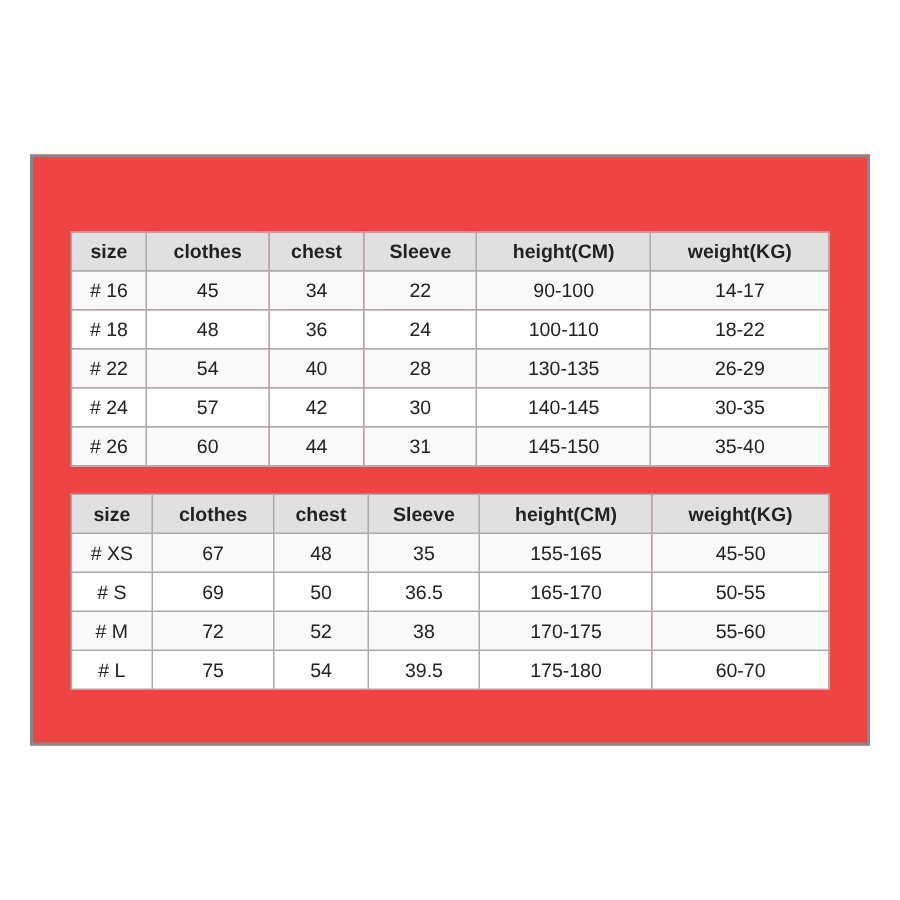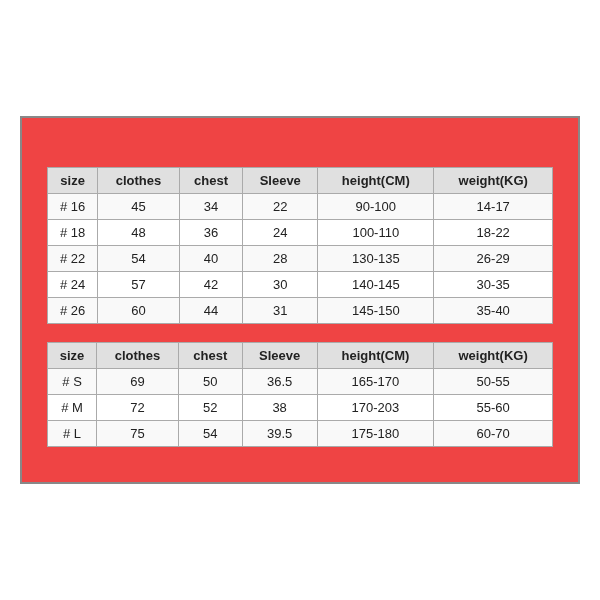--- a/index.html
+++ b/index.html
@@ -119,34 +119,42 @@
       <tr>
           <th>size</th>
           <th>clothes</th>
           <th>chest</th>
           <th>Sleeve</th>
           <th>height(CM)</th>
           <th>weight(KG)</th>
         </tr>
     </thead>
     <tbody>
+    <tr>
+          <td># XS</td>
+          <td>67</td>
+          <td>48</td>
+          <td>35</td>
+          <td>155-165</td>
+          <td>45-50</td>
+        </tr>
         <tr>
           <td># S</td>
           <td>69</td>
           <td>50</td>
           <td>36.5</td>
           <td>165-170</td>
           <td>50-55</td>
         </tr>
         <tr>
           <td># M</td>
           <td>72</td>
           <td>52</td>
           <td>38</td>
-          <td>170-203</td>
+          <td>170-175</td>
           <td>55-60</td>
         </tr>
         <tr>
           <td># L</td>
           <td>75</td>
           <td>54</td>
           <td>39.5</td>
           <td>175-180</td>
           <td>60-70</td>
         </tr>

